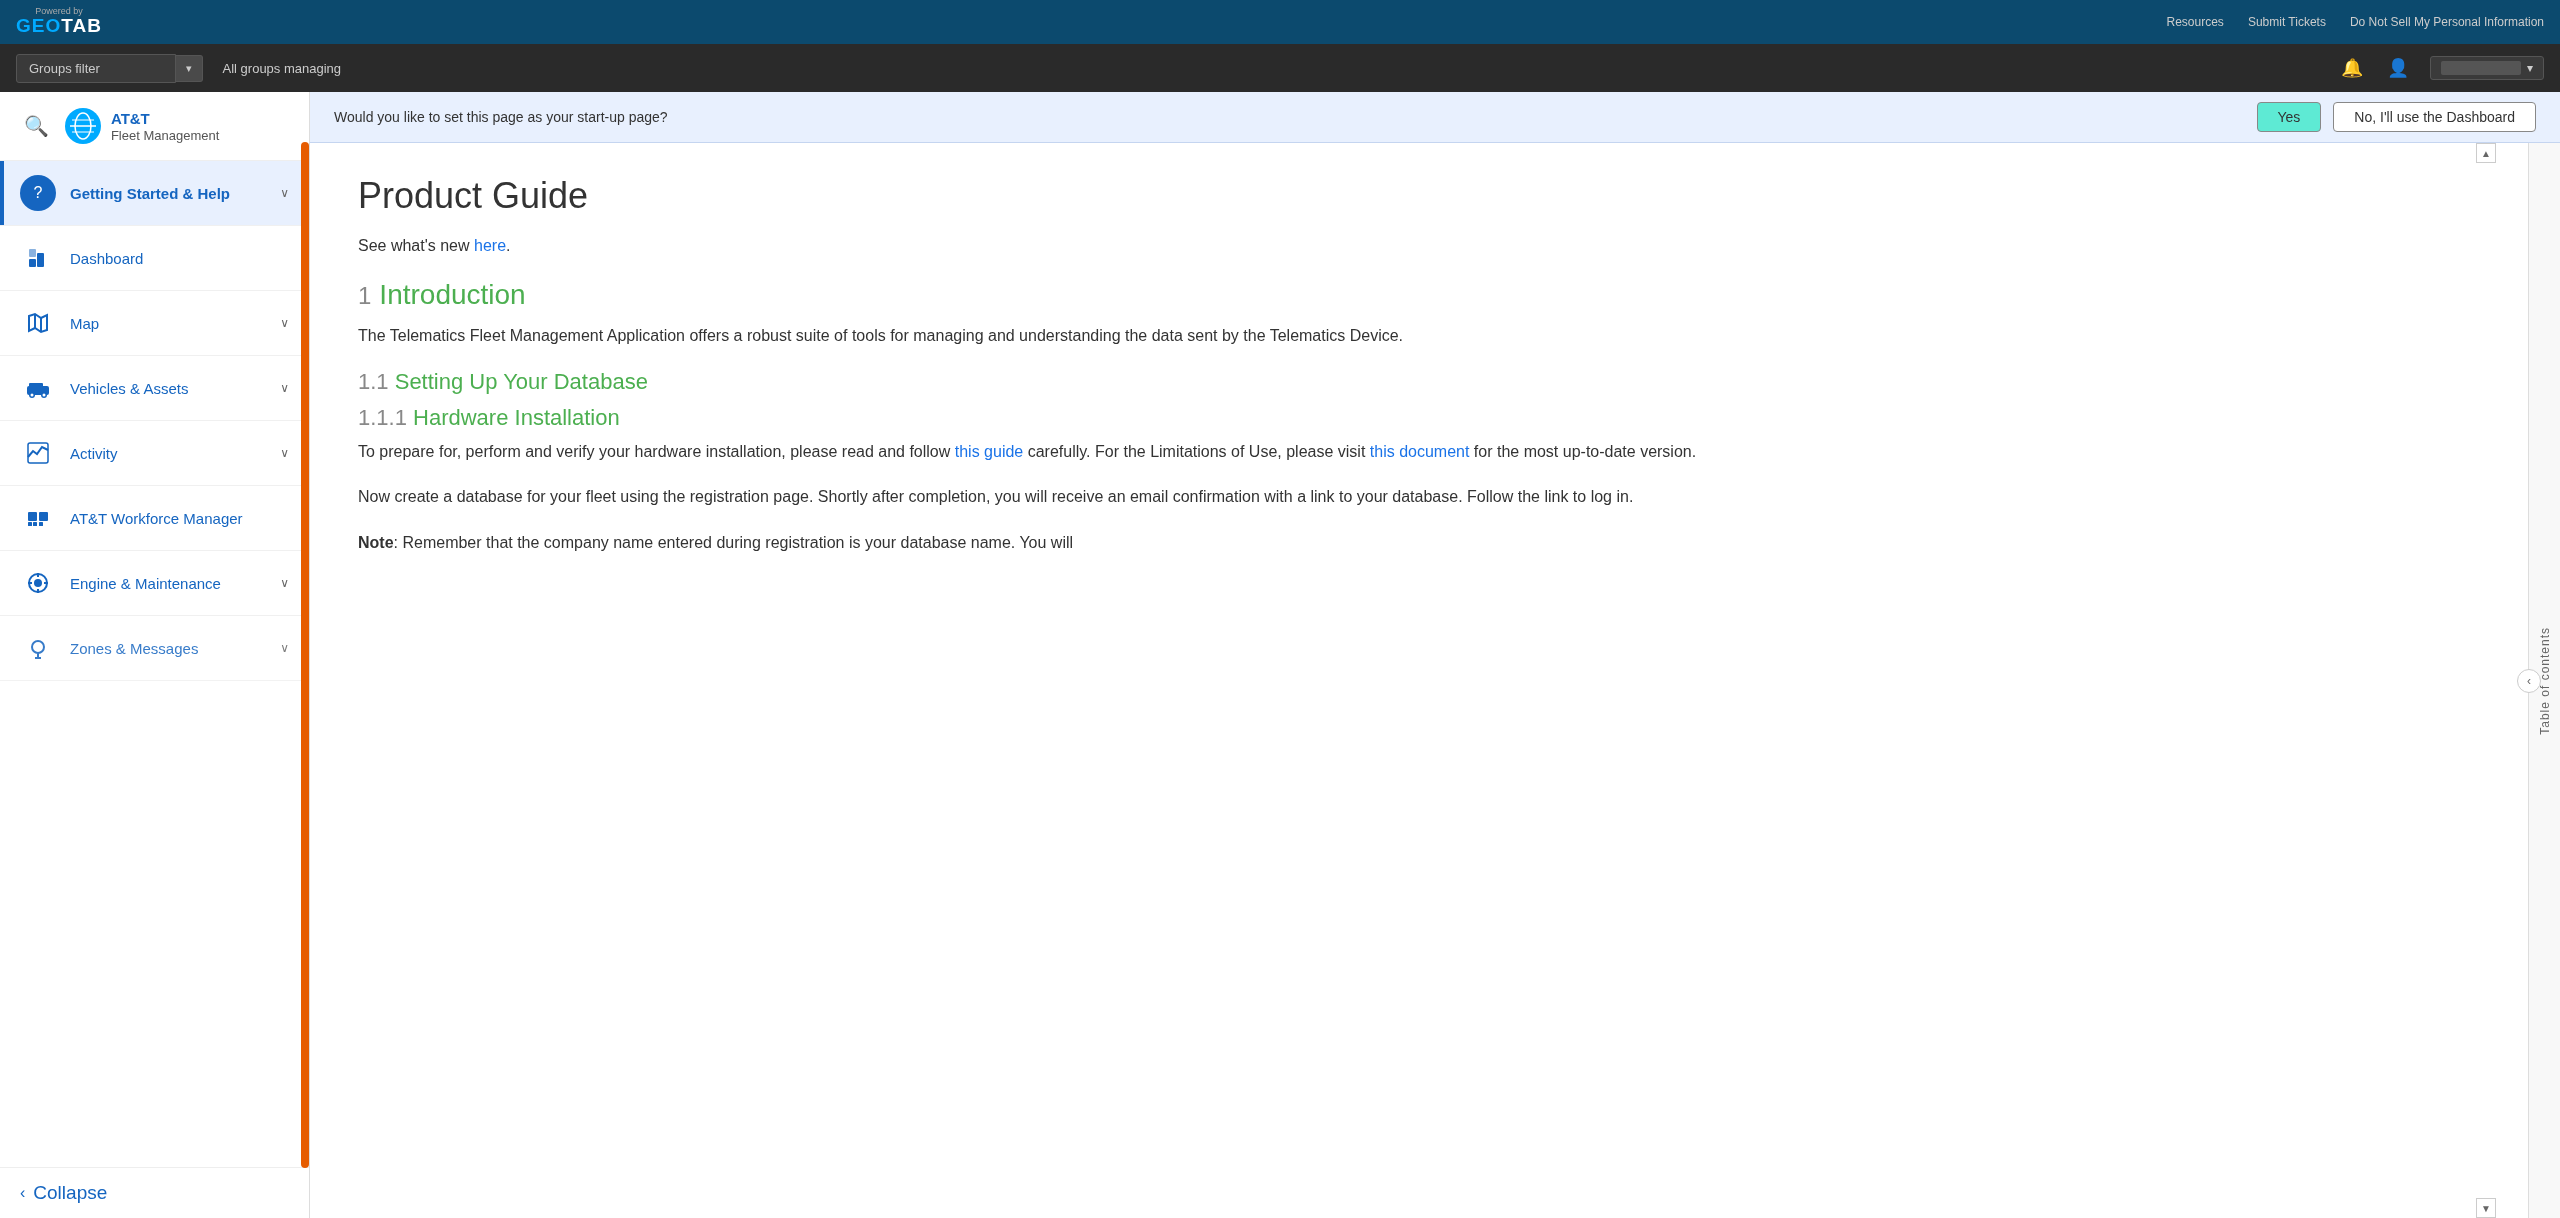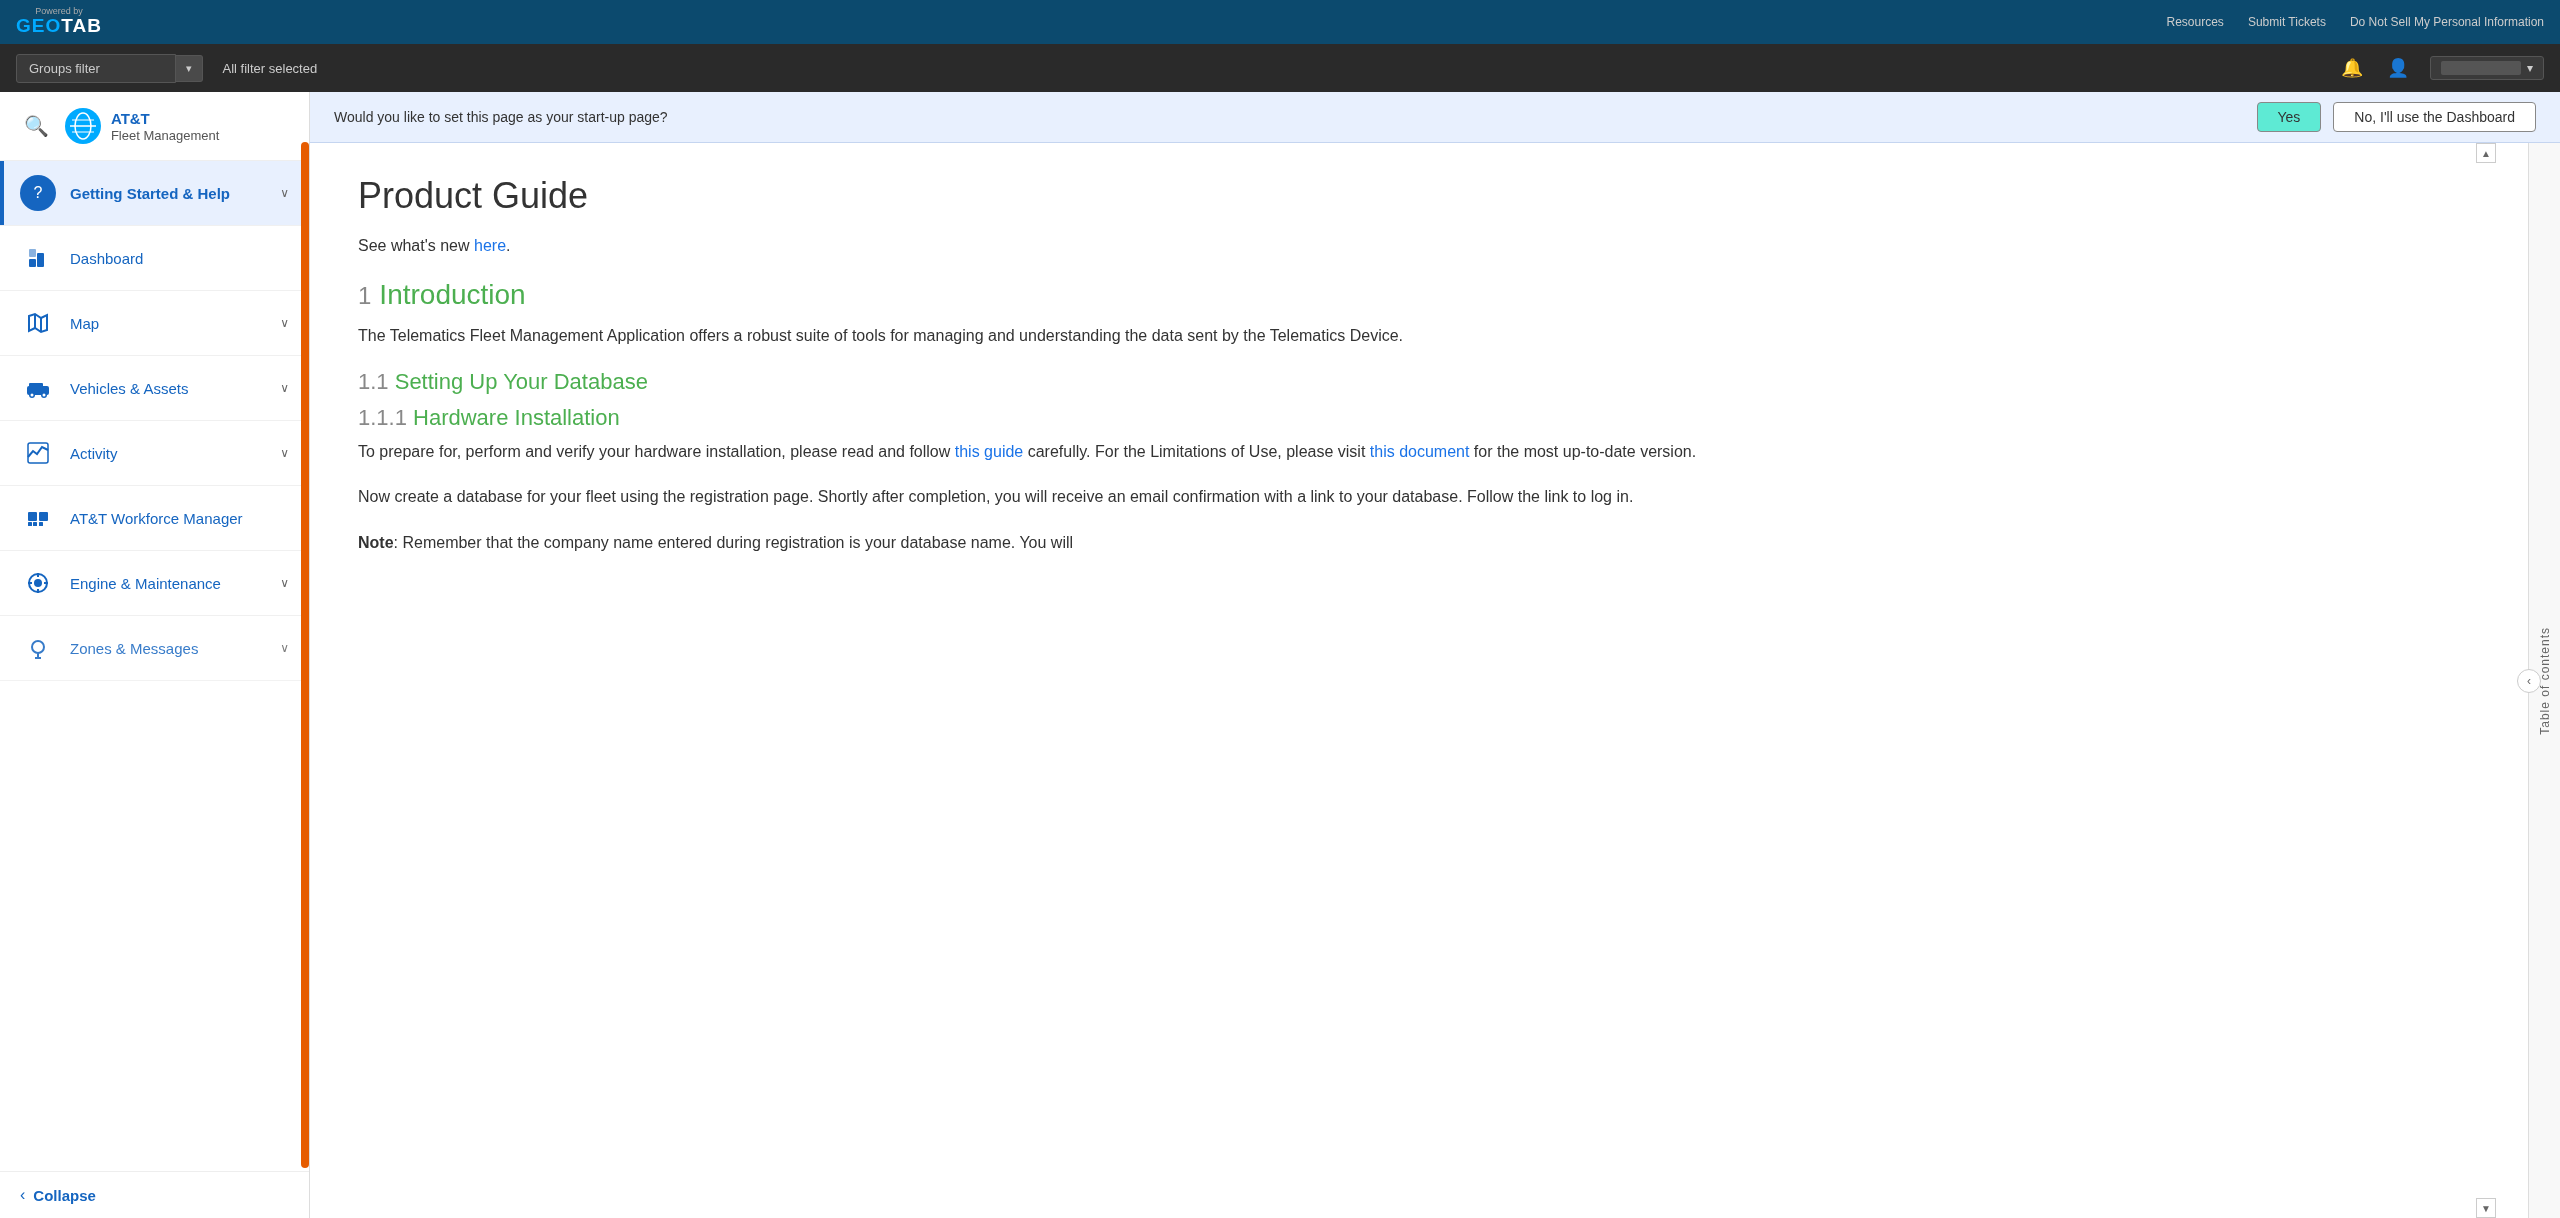--- a/index.html
+++ b/index.html
@@ -440,21 +440,21 @@
     <a href="#">Submit Tickets</a>
     <a href="#">Do Not Sell My Personal Information</a>
   </div>
 </div>
 
 <div class="second-bar">
   <div class="groups-filter-wrap">
     <div class="groups-filter-input">Groups filter</div>
     <div class="groups-filter-arrow">▾</div>
   </div>
-  <span class="all-groups-selected">All filter selected</span>
+  <span class="all-groups-selected">All groups managing</span>
   <div class="second-bar-right">
     <button class="icon-btn">
       <span>🔔</span>
     </button>
     <button class="icon-btn">
       <span>👤</span>
     </button>
     <div class="user-dropdown">
       <span style="background:#555;width:80px;height:14px;display:inline-block;border-radius:2px;"></span>
       <span>▾</span>
@@ -583,21 +583,21 @@
         </div>
         <span class="nav-label">Zones &amp; Messages</span>
         <span class="nav-arrow">∨</span>
       </div>
     </div>
 
     <div class="drag-handle"></div>
 
     <div class="collapse-btn" style="margin-top: auto;">
       <span style="font-size:16px;color:#1565c0;">‹</span>
-      <span style="color:#1565c0;font-size:15px;font-weight:700;">Collapse</span>
+      <span style="color:#1565c0;font-size:19px;font-weight:400;">Collapse</span>
     </div>
   </div>
 
   <div class="content-area">
 
     <div class="startup-banner">
       <span class="startup-banner-text">Would you like to set this page as your start-up page?</span>
       <button class="btn-yes">Yes</button>
       <button class="btn-no">No, I'll use the Dashboard</button>
     </div>

